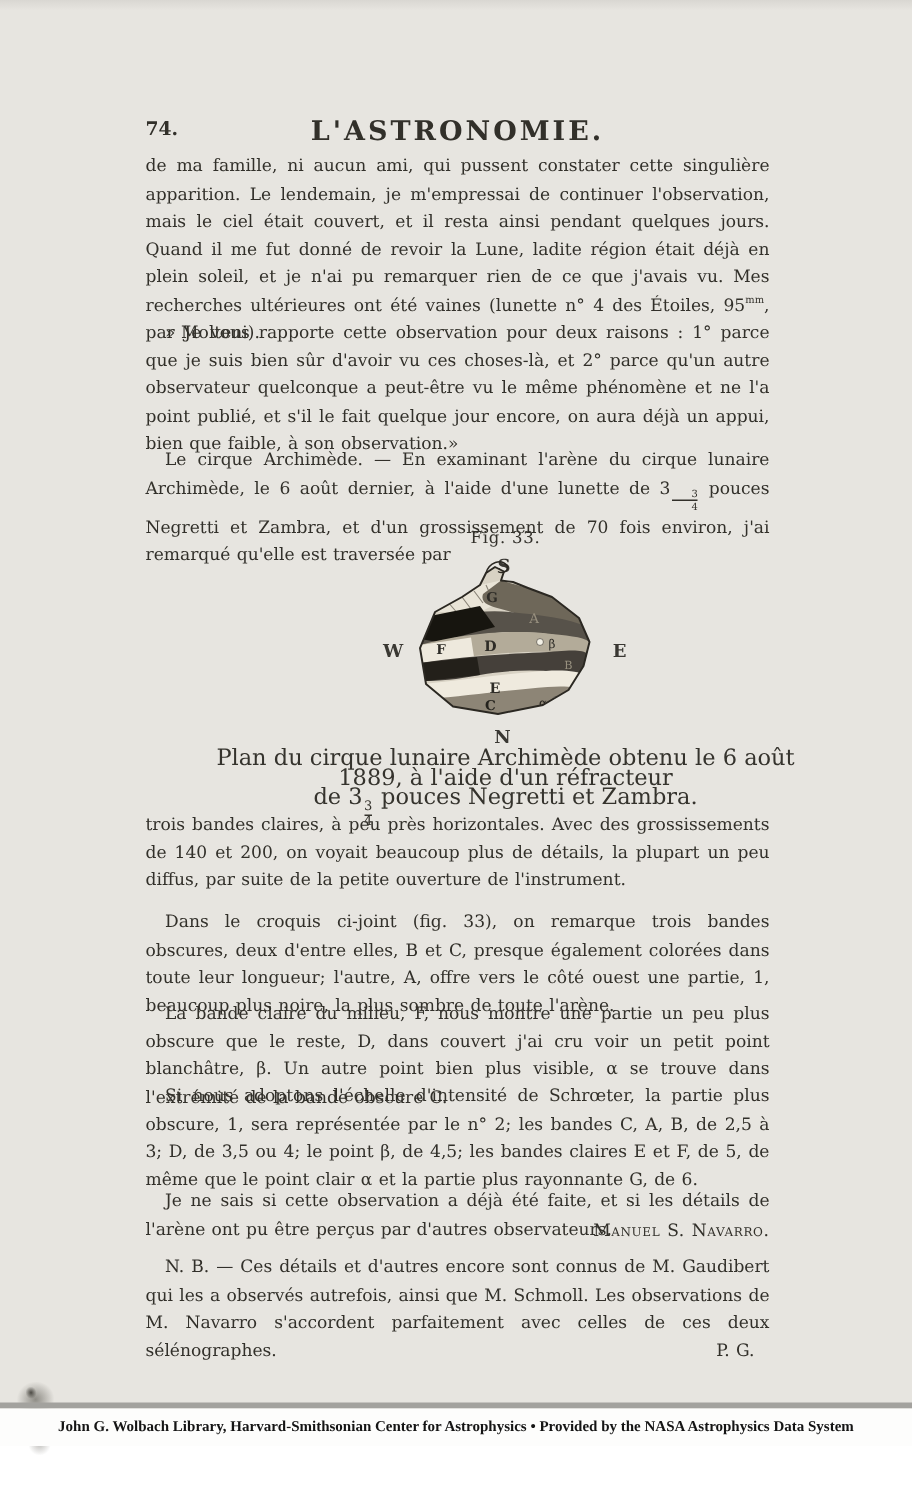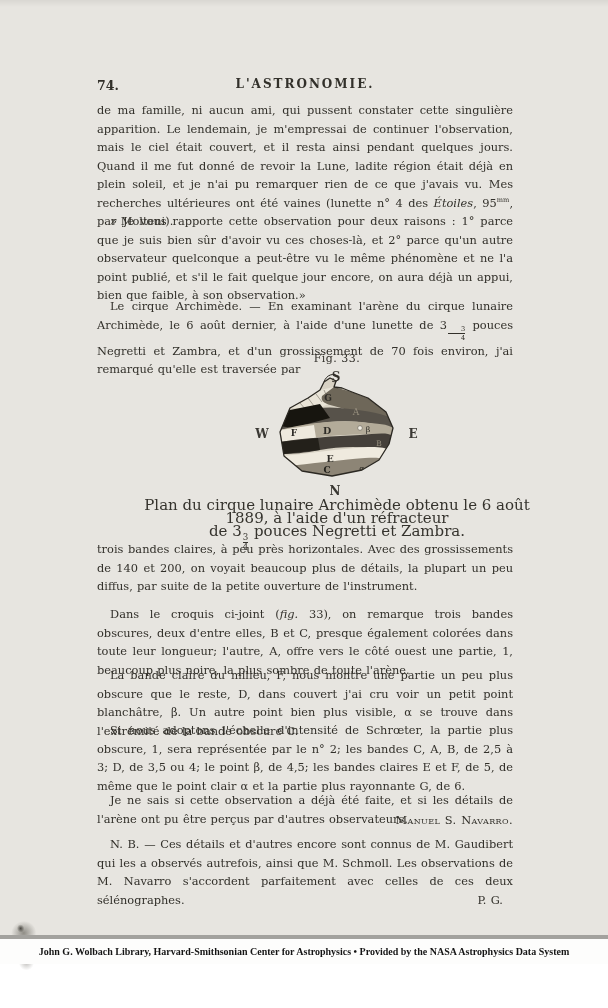--- a/index.html
+++ b/index.html
@@ -5,25 +5,25 @@
   html,body{margin:0;padding:0;}
   body{width:608px;height:1008px;overflow:hidden;}
   .page{
     position:relative;width:608px;height:964px;
     background:linear-gradient(180deg,#d9d7d2 0,#e7e5e0 7px,#e7e5e0 100%);
     font-family:"DejaVu Serif","Liberation Serif",serif;
     color:#32302a;
   }
   .page-num{position:absolute;left:97px;top:78px;font-size:12.5px;font-weight:bold;}
   .journal-title{position:absolute;left:97px;top:77px;width:416px;text-align:center;
-    font-size:12px;font-weight:bold;letter-spacing:2px;}
+    font-size:18px;font-weight:bold;letter-spacing:2px;}
   .para{position:absolute;left:97px;width:416px;font-size:11.4px;line-height:18.5px;
     text-align:justify;word-spacing:0.6px;margin:0;}
   .indent{text-indent:13px;}
-  .it{font-style:italic;}
+  .it{}
   .lead{font-weight:normal;}
   sup.u{font-size:0.58em;vertical-align:super;line-height:0;}
   .frac{display:inline-flex;flex-direction:column;align-items:center;
     vertical-align:-0.42em;font-size:0.58em;line-height:1.05;margin:0 1px;}
   .frac .den{border-top:0.8px solid currentColor;padding-top:0.5px;}
   .sig{position:absolute;right:0;bottom:0;font-variant:small-caps;letter-spacing:0.4px;}
   .sig-plain{position:absolute;right:10px;bottom:0;}
   
   .fig-wrap{position:absolute;left:129px;top:352px;width:416px;text-align:center;}
   .fig-label{font-size:11px;letter-spacing:0.5px;}

